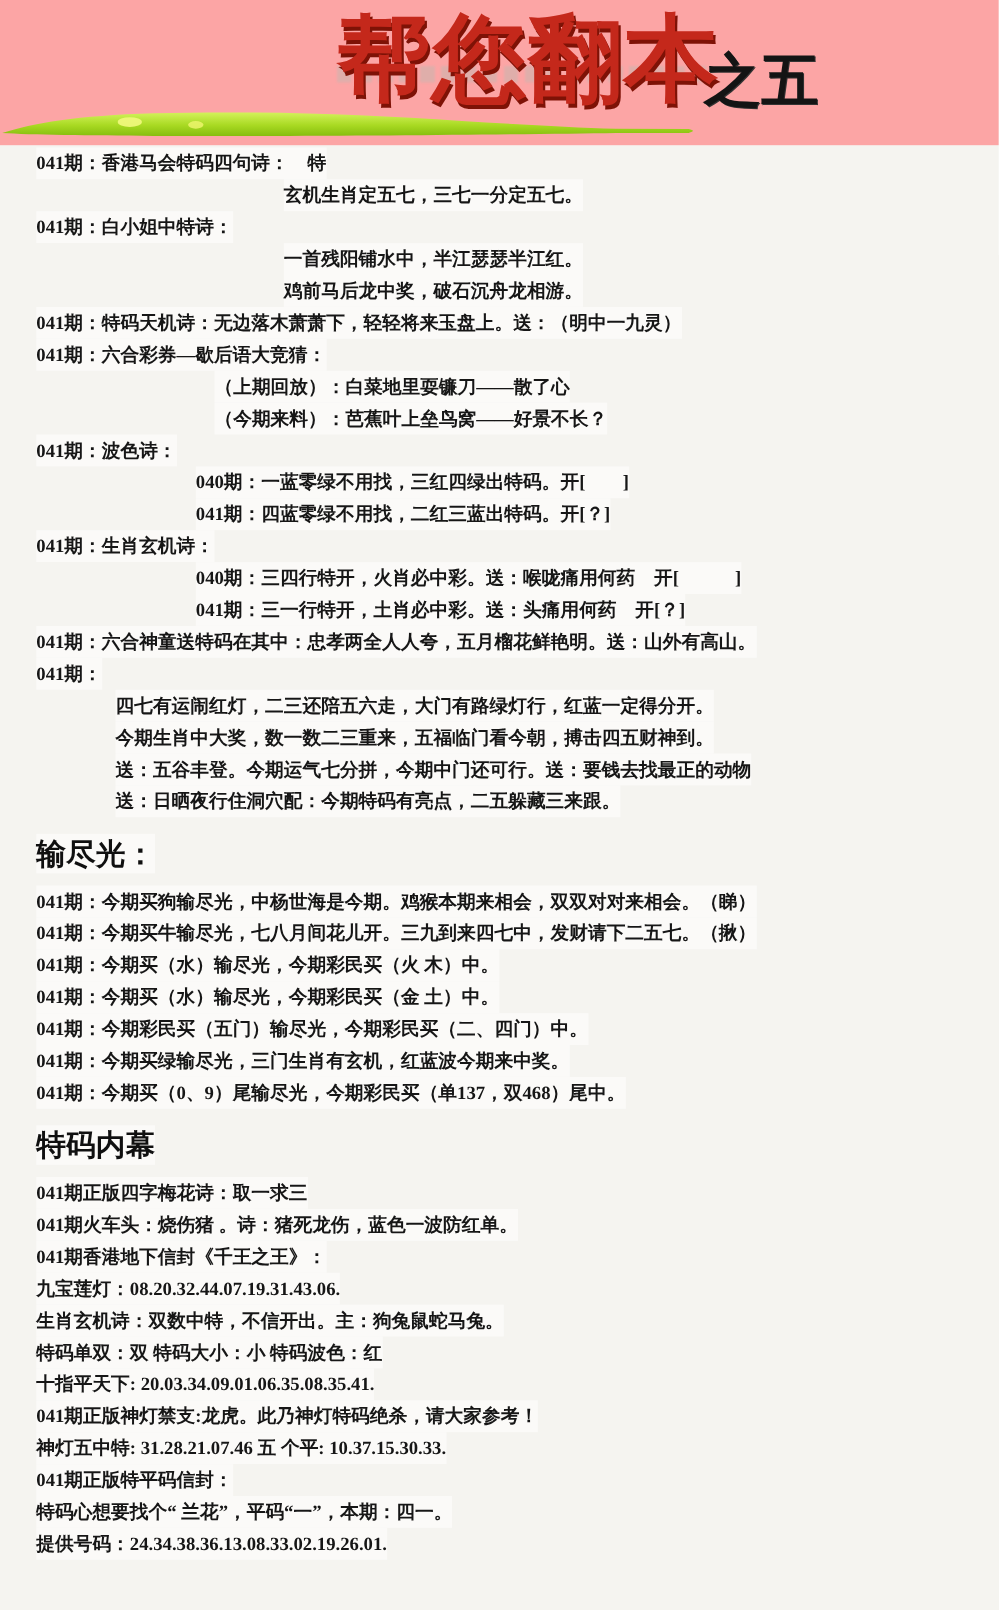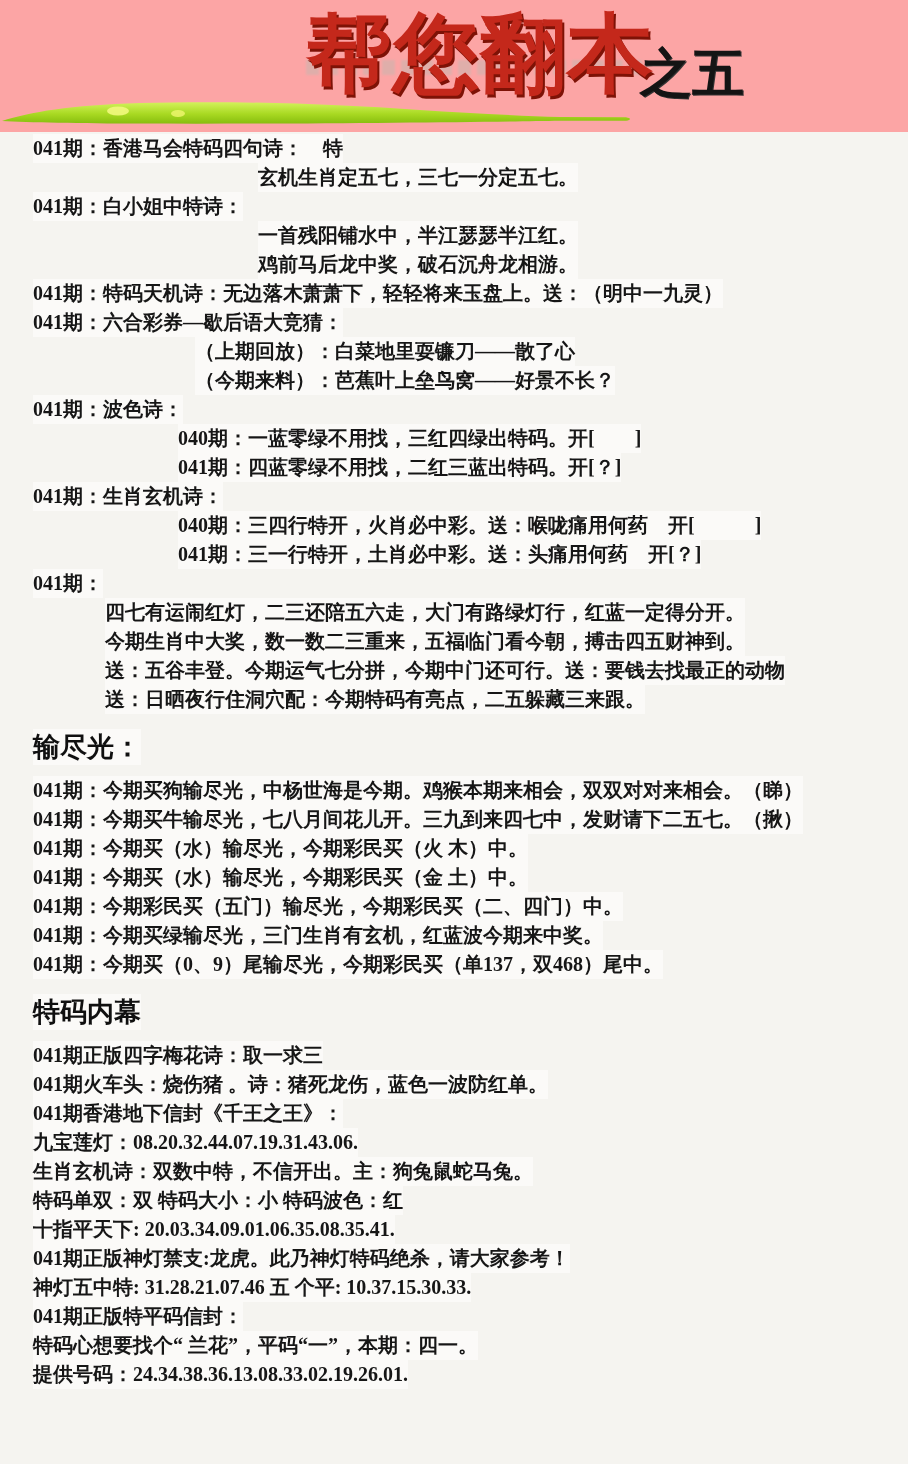--- a/index.html
+++ b/index.html
@@ -46,21 +46,21 @@
   }
   .banner-svg { position:absolute; left:0; top:98px; }
   
   .content {
     position:absolute; top:134px; left:33px;
     width:850px;
   }
   .line {
     display:table;
     font-weight:bold;
-    font-size:20px;
+    font-size:17px;
     line-height:29px;
     color:#161616;
     white-space:pre-wrap;
     background:rgba(255,255,255,.55);
     text-align:right;
   }
   .i0 { margin-left:0; }
   .i1 { margin-left:72px; }
   .i2 { margin-left:145px; }
   .i3 { margin-left:162px; }
@@ -115,20 +115,21 @@
       <div class="line i0">041期：特码天机诗：无边落木萧萧下，轻轻将来玉盘上。送：（明中一九灵）</div>
       <div class="line i0">041期：六合彩券—歇后语大竞猜：</div>
       <div class="line i3">（上期回放）：白菜地里耍镰刀——散了心</div>
       <div class="line i3">（今期来料）：芭蕉叶上垒鸟窝——好景不长？</div>
       <div class="line i0">041期：波色诗：</div>
       <div class="line i2">040期：一蓝零绿不用找，三红四绿出特码。开[　　]</div>
       <div class="line i2">041期：四蓝零绿不用找，二红三蓝出特码。开[？]</div>
       <div class="line i0">041期：生肖玄机诗：</div>
       <div class="line i2">040期：三四行特开，火肖必中彩。送：喉咙痛用何药　开[　　　]</div>
       <div class="line i2">041期：三一行特开，土肖必中彩。送：头痛用何药　开[？]</div>
+      <div class="line i0">041期：六合神童送特码在其中：忠孝两全人人夸，五月榴花鲜艳明。送：山外有高山。</div>
       <div class="line i0">041期：</div>
       <div class="line i1">四七有运闹红灯，二三还陪五六走，大门有路绿灯行，红蓝一定得分开。</div>
       <div class="line i1">今期生肖中大奖，数一数二三重来，五福临门看今朝，搏击四五财神到。</div>
       <div class="line i1">送：五谷丰登。今期运气七分拼，今期中门还可行。送：要钱去找最正的动物</div>
       <div class="line i1">送：日晒夜行住洞穴配：今期特码有亮点，二五躲藏三来跟。</div>
       <div class="heading">输尽光：</div>
       <div class="line i0">041期：今期买狗输尽光，中杨世海是今期。鸡猴本期来相会，双双对对来相会。（睇）</div>
       <div class="line i0">041期：今期买牛输尽光，七八月间花儿开。三九到来四七中，发财请下二五七。（揪）</div>
       <div class="line i0">041期：今期买（水）输尽光，今期彩民买（火 木）中。</div>
       <div class="line i0">041期：今期买（水）输尽光，今期彩民买（金 土）中。</div>

